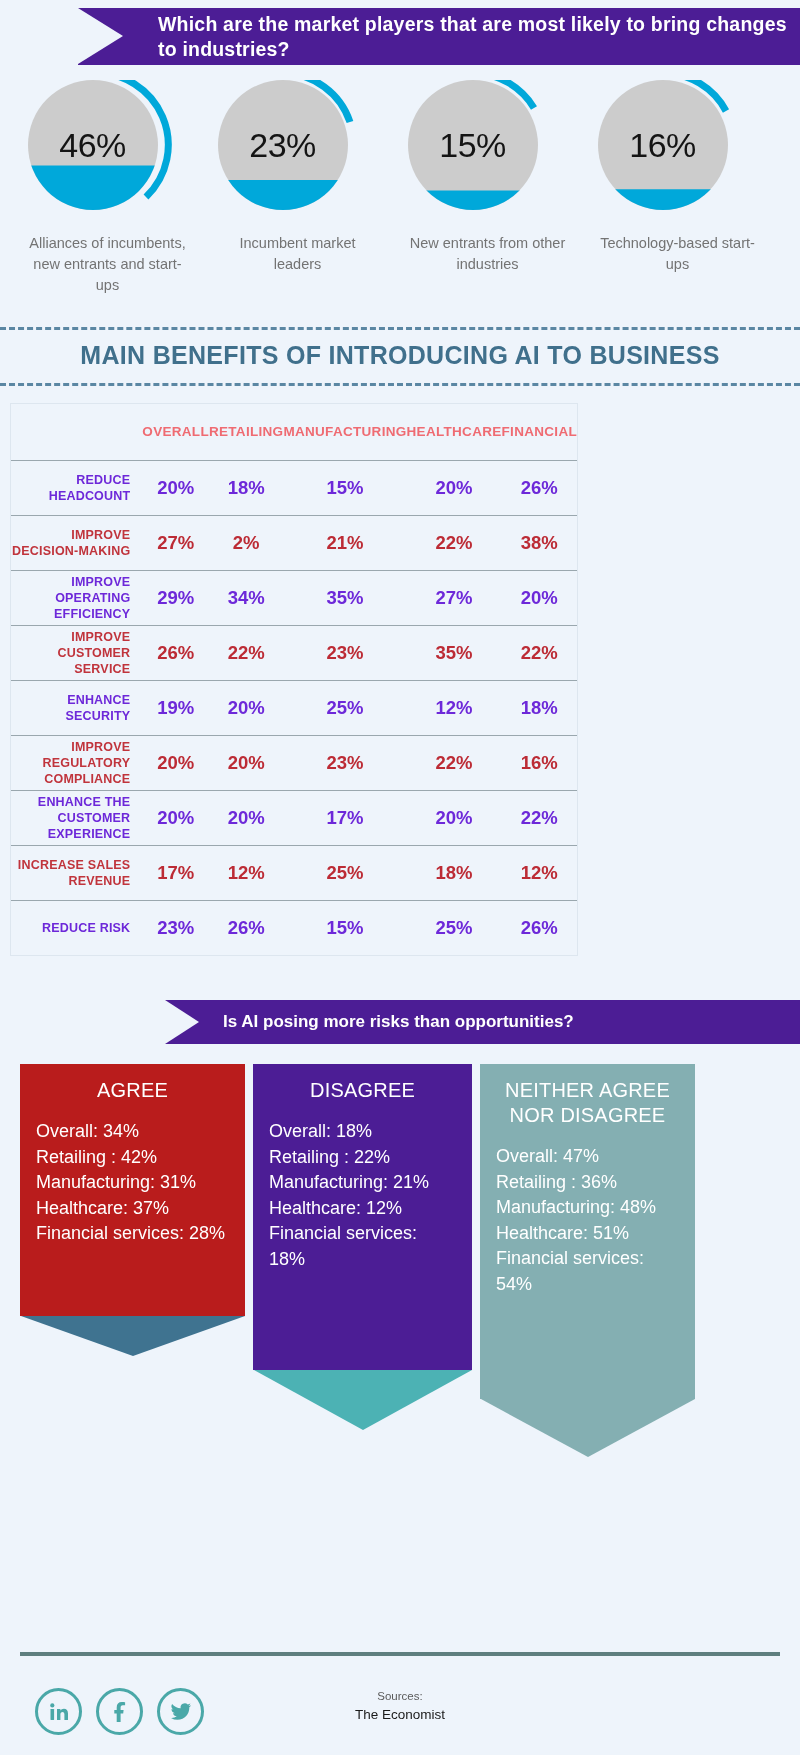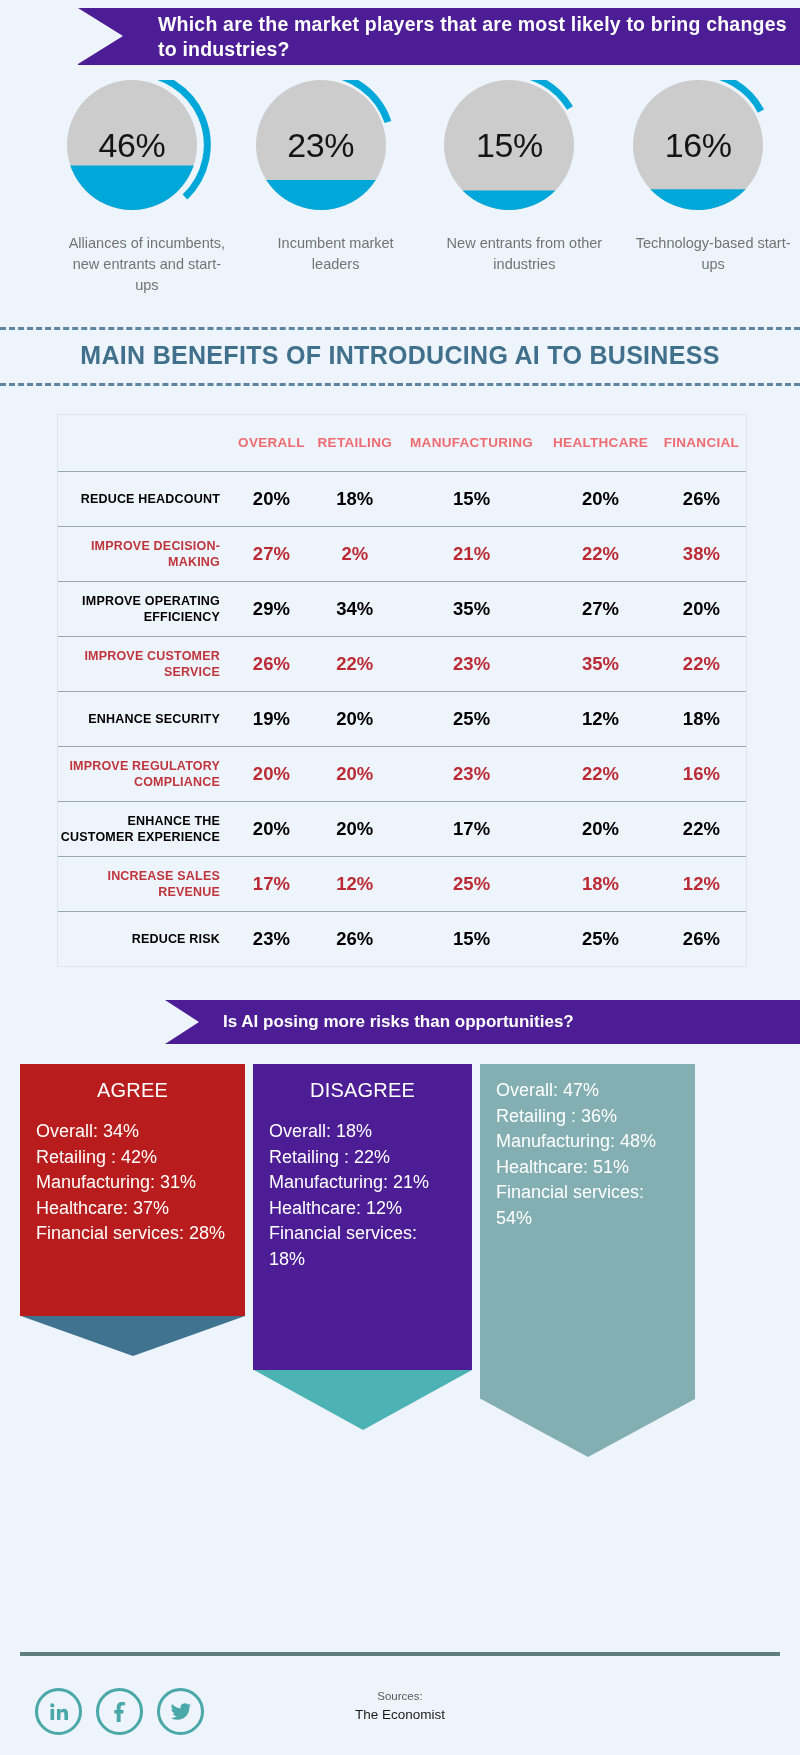--- a/index.html
+++ b/index.html
@@ -41,21 +41,21 @@
   }
   #banner-mid { left: 165px; top: 1000px; width: 635px; height: 44px; padding: 0 0 0 58px; }
   #banner-mid .btext { font-size: 17px; line-height: 22px; }
   #banner-mid .notch {
     border-left: 34px solid #eef4fb;
     border-top: 22px solid transparent;
     border-bottom: 22px solid transparent;
   }
 
   
-  .donuts { position: absolute; left: 0; top: 80px; width: 800px; display: flex; padding-left: 40px; }
+  .donuts { position: absolute; left: 0; top: 80px; width: 800px; display: flex; }
   .donut-col { width: 175px; display: flex; flex-direction: column; align-items: center; }
   .donut-col:nth-child(1) { margin-left: 20px; }
   .donut-col:nth-child(2) { margin-left: 15px; }
   .donut-col:nth-child(3) { margin-left: 15px; }
   .donut-col:nth-child(4) { margin-left: 15px; }
   .dial { position: relative; width: 160px; height: 145px; }
   .dial svg { position: absolute; left: 0; top: 0; }
   .dial .pct {
     position: absolute; left: 0; right: 30px; top: 0; height: 130px;
     display: flex; align-items: center; justify-content: center;
@@ -73,38 +73,38 @@
     border-top: 3px dashed #5b87a3; border-bottom: 3px dashed #5b87a3;
     padding: 11px 0 13px 0;
   }
   .sect h2 {
     text-align: center; color: #40708c;
     font-size: 25px; font-weight: bold; letter-spacing: .3px;
   }
 
   
   .tablewrap {
-    position: absolute; left: 10px; top: 414px; width: 690px;
-    border: 1px solid #dde6ef; background: transparent; margin-left: 47px;
+    position: absolute; left: 10px; top: 403px; width: 568px;
+    border: 1px solid #dde6ef; background: transparent;
   }
   table { width: 100%; border-collapse: collapse; }
   th, td { padding: 0; }
   thead th {
     color: #ef6b72; font-size: 13.5px; font-weight: bold;
     letter-spacing: .3px; text-align: center; height: 56px; vertical-align: middle;
   }
   thead th.rowhead { width: 174px; }
   tbody tr { border-top: 1px solid #9aa7ae; }
   tbody td { height: 55px; vertical-align: middle; }
   td.rowhead {
     text-align: right; padding-right: 12px;
     font-size: 12.5px; font-weight: bold; letter-spacing: .2px; line-height: 16px;
   }
   td.val { text-align: center; font-size: 18.5px; font-weight: bold; }
-  tr.blue td { color: #000000; }
+  tr.blue td { color: #6d28d9; }
   tr.red  td { color: #bc2b35; }
   tr.red td.rowhead { color: #c0343c; }
 
   
   .cards { position: absolute; left: 0; top: 1064px; width: 800px; }
   .card { position: absolute; top: 0; }
   .card .body { padding: 14px 16px 0 16px; color: #ffffff; }
   .card h3 {
     text-align: center; font-size: 20px; font-weight: normal;
     line-height: 25px; margin-bottom: 16px; letter-spacing: .2px;
@@ -347,20 +347,21 @@
             <div>Financial services: 18%</div>
           </div>
         </div>
       </div>
       <div class="tip"></div>
     </div>
 
     <div class="card" id="card-neither">
       <div class="box">
         <div class="body">
+          <h3>NEITHER AGREE NOR DISAGREE</h3>
           <div class="lines">
             <div>Overall: 47%</div>
             <div>Retailing : 36%</div>
             <div>Manufacturing: 48%</div>
             <div>Healthcare: 51%</div>
             <div>Financial services: 54%</div>
           </div>
         </div>
       </div>
       <div class="tip"></div>

